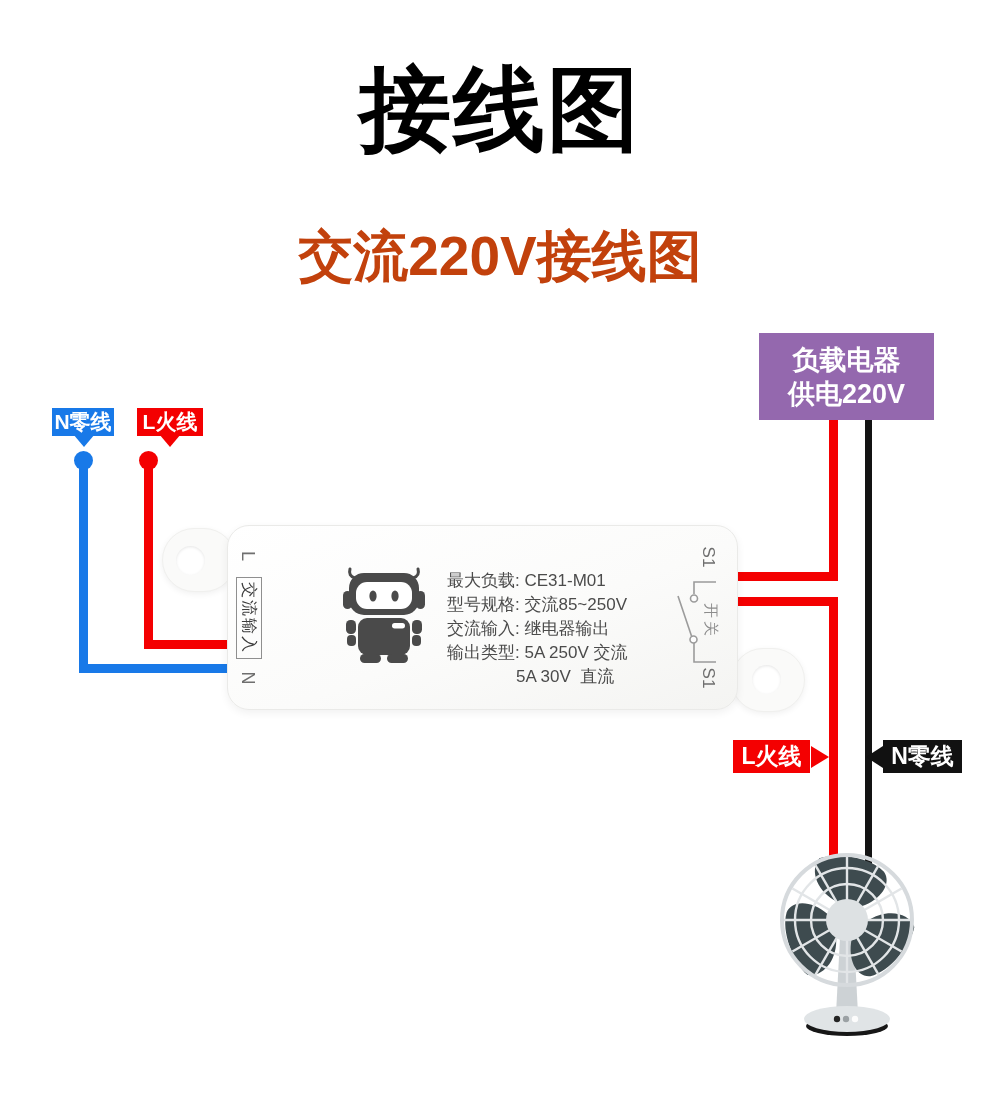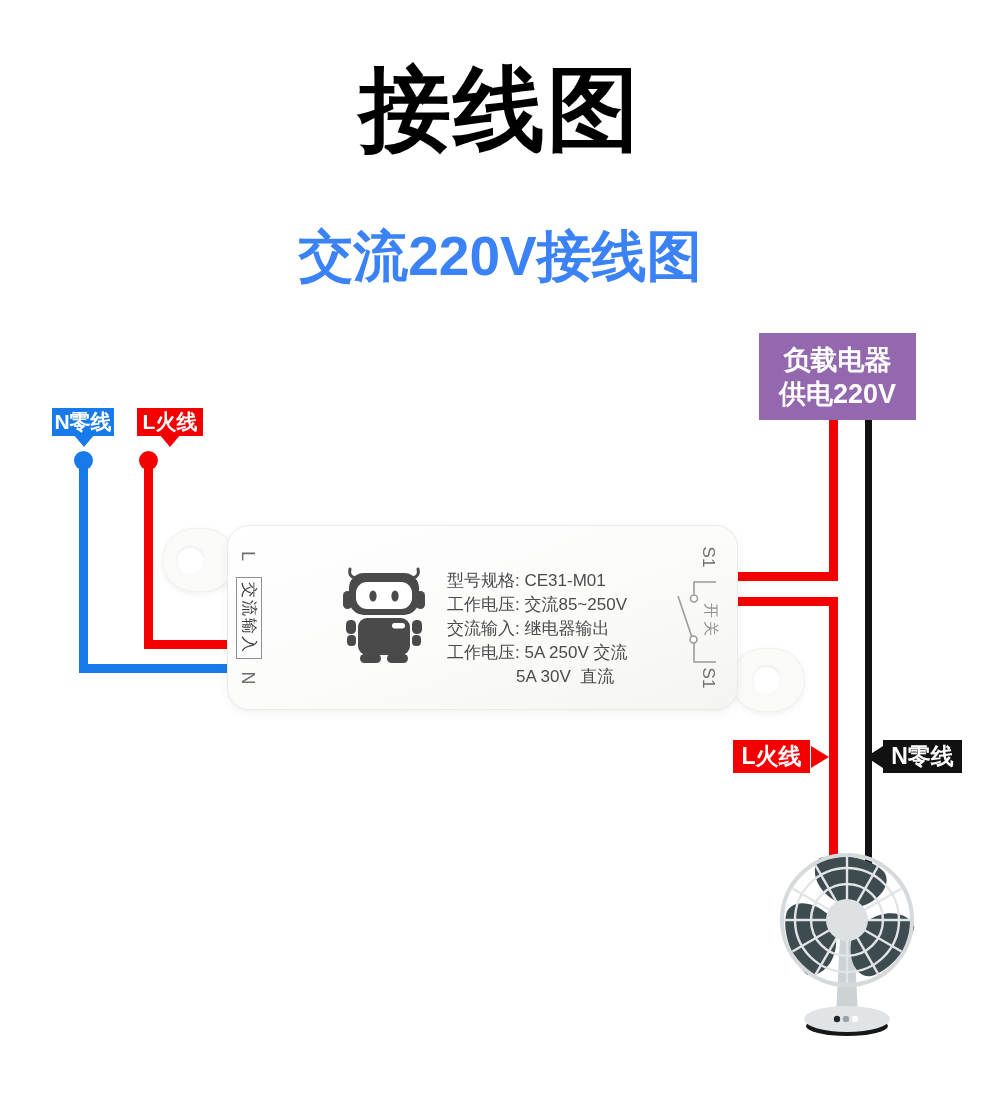--- a/index.html
+++ b/index.html
@@ -2,25 +2,25 @@
 <html><head>
 <meta charset="utf-8">
 <style>
   * { margin:0; padding:0; box-sizing:border-box; }
   body { background:#fff; font-family:"Liberation Sans","DejaVu Sans",sans-serif; }
   .page { position:relative; width:1000px; height:1096px; background:#ffffff; overflow:hidden; margin:0 auto; }
   .abs { position:absolute; }
 
   
   .title { top:48px; left:0; width:100%; text-align:center; font-size:92px; font-weight:900; color:#000; letter-spacing:2px; }
-  .subtitle { top:220px; left:0; width:100%; text-align:center; font-size:55px; font-weight:700; color:#3b82f6; }
+  .subtitle { top:220px; left:0; width:100%; text-align:center; font-size:55px; font-weight:700; color:#c2410c; }
   .model { top:303px; left:0; width:100%; text-align:center; font-size:36px; font-weight:500; color:#111; letter-spacing:1px; }
 
   
-  .load-box { left:759px; top:333px; width:157px; height:87px; background:#9468ae; color:#fff;
+  .load-box { left:759px; top:333px; width:175px; height:87px; background:#9468ae; color:#fff;
     display:flex; flex-direction:column; align-items:center; justify-content:center;
     font-size:27px; font-weight:600; line-height:34px; z-index:4; }
 
   
   .tag { height:28px; line-height:28px; text-align:center; color:#fff; font-weight:700; font-size:21px; z-index:6; }
   .tag-blue { background:#1879e8; }
   .tag-red  { background:#f40001; }
   .ptr-down { width:0; height:0; border-left:11px solid transparent; border-right:11px solid transparent; border-top:13px solid; z-index:6; }
   .ptr-blue { border-top-color:#1879e8; }
   .ptr-red  { border-top-color:#f40001; }
@@ -120,24 +120,24 @@
       <rect x="5" y="53" width="10" height="14" rx="4.5"></rect>
       <rect x="6" y="68" width="9" height="11" rx="4"></rect>
       <rect x="71" y="53" width="10" height="14" rx="4.5"></rect>
       <rect x="71" y="68" width="9" height="11" rx="4"></rect>
       <rect x="19" y="87" width="21" height="9" rx="4.5"></rect>
       <rect x="46" y="87" width="21" height="9" rx="4.5"></rect>
     </g>
   </svg>
 
   <div class="abs specs">
-    <div>型号规格: CE31-M01</div>
-    <div>工作电压: 交流85~250V</div>
+    <div>最大负载: CE31-M01</div>
+    <div>型号规格: 交流85~250V</div>
     <div>交流输入: 继电器输出</div>
-    <div>工作电压: 5A 250V 交流</div>
+    <div>输出类型: 5A 250V 交流</div>
     <div class="spec-indent">5A 30V  直流</div>
   </div>
 
   <div class="abs rot term" style="left:694px; top:547px; width:28px; height:20px; font-size:17px;">S1</div>
   <svg class="abs z4" style="left:670px; top:576px;" width="56" height="92" viewBox="0 0 56 92">
     <g fill="none" stroke="#9b9b9b" stroke-width="1.6">
       <path d="M46,6 H24 V18"></path>
       <circle cx="24" cy="22.5" r="3.5" fill="#fdfdfd"></circle>
       <path d="M8,20 L21.5,60"></path>
       <circle cx="23.5" cy="63.5" r="3.5" fill="#fdfdfd"></circle>

